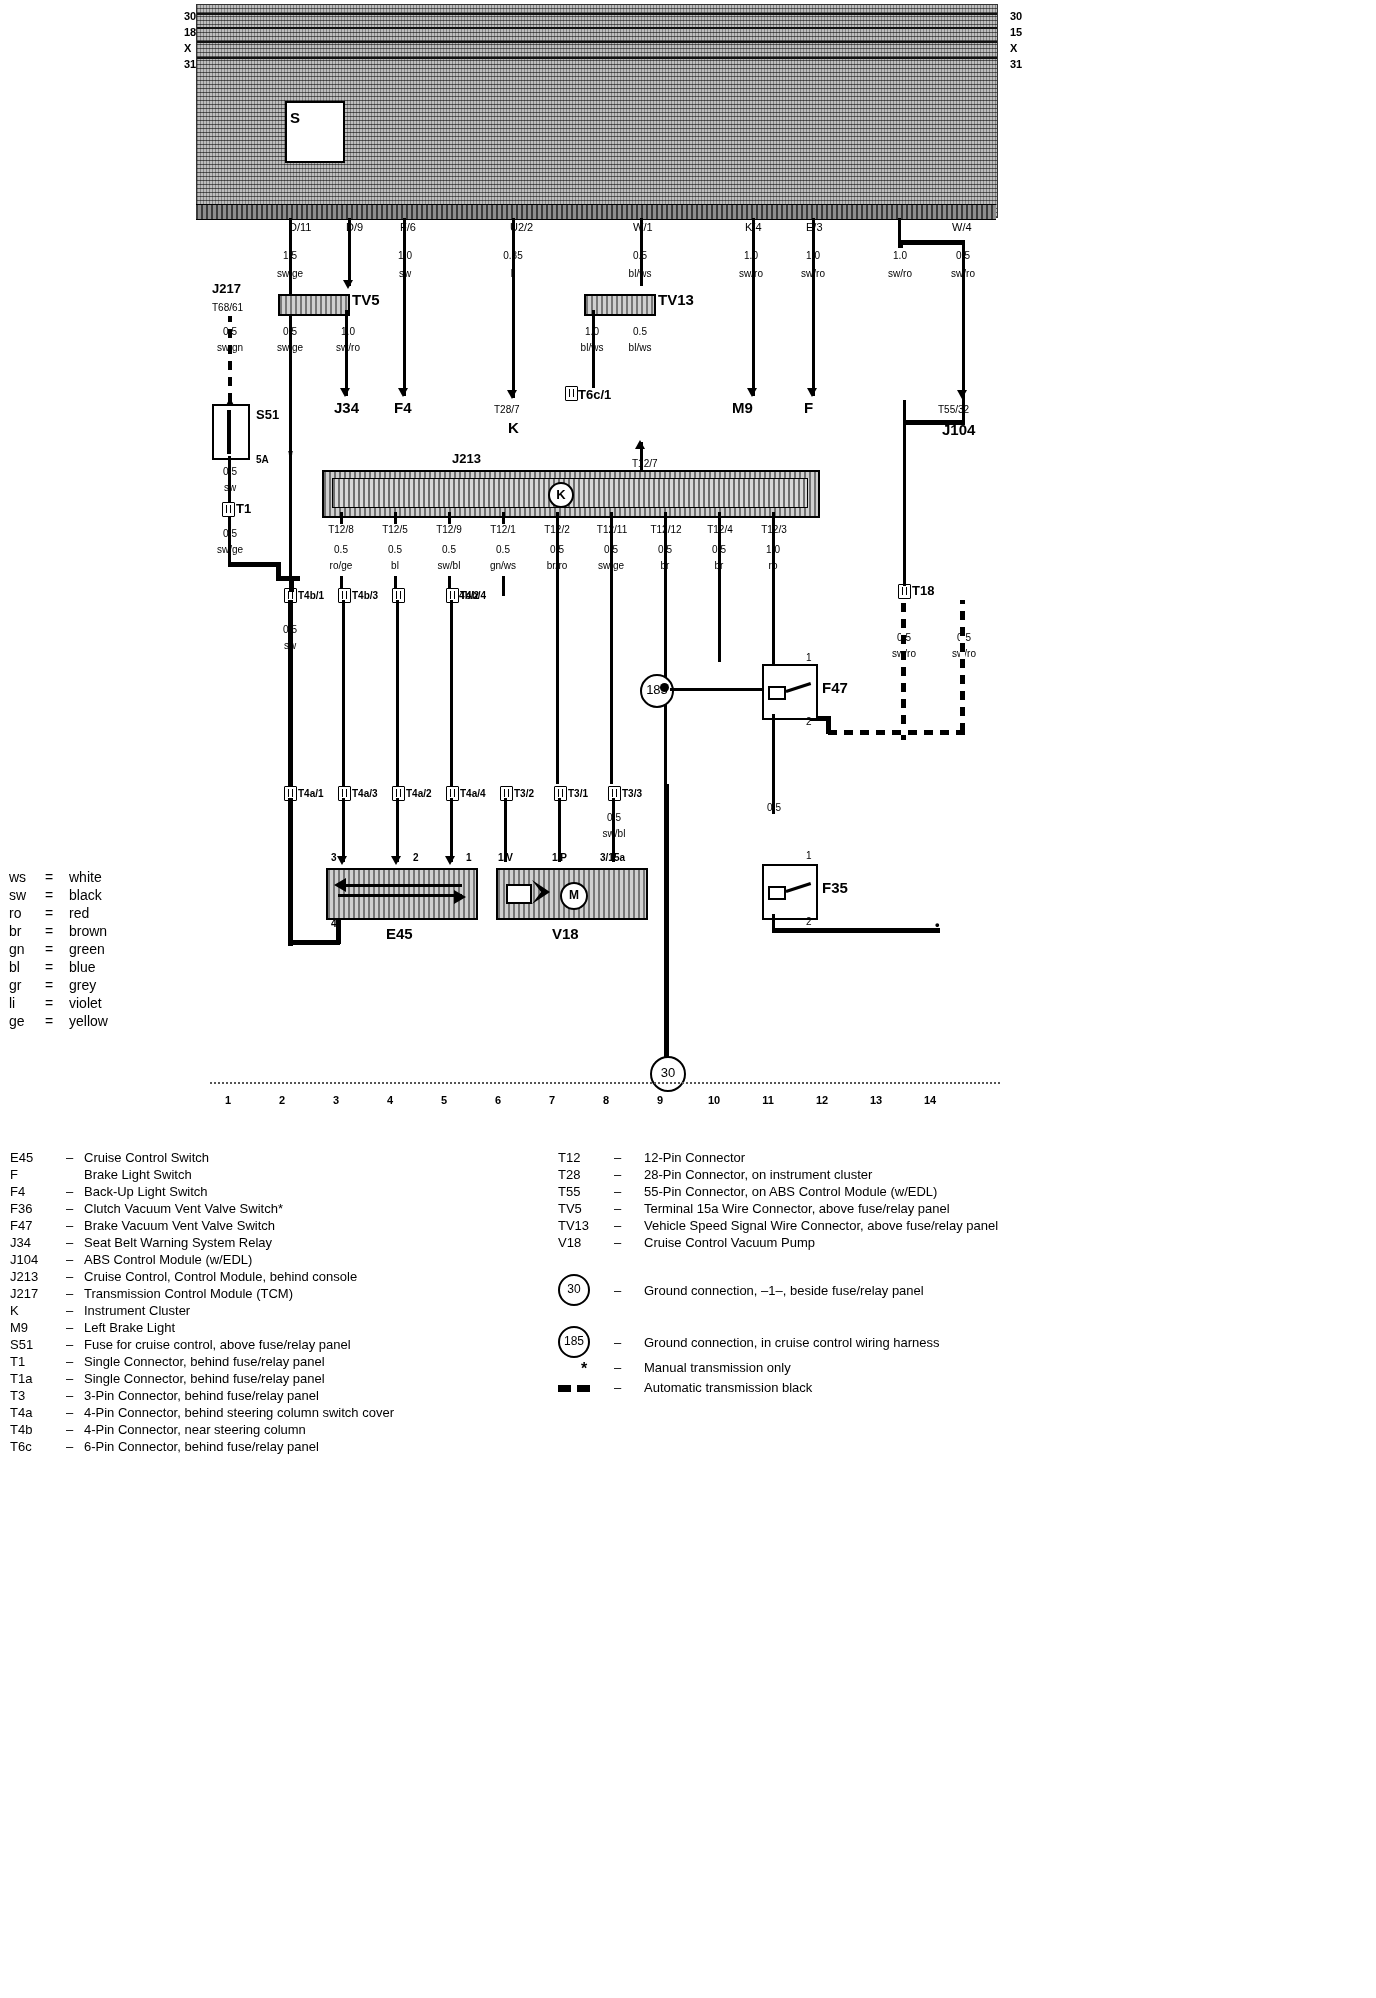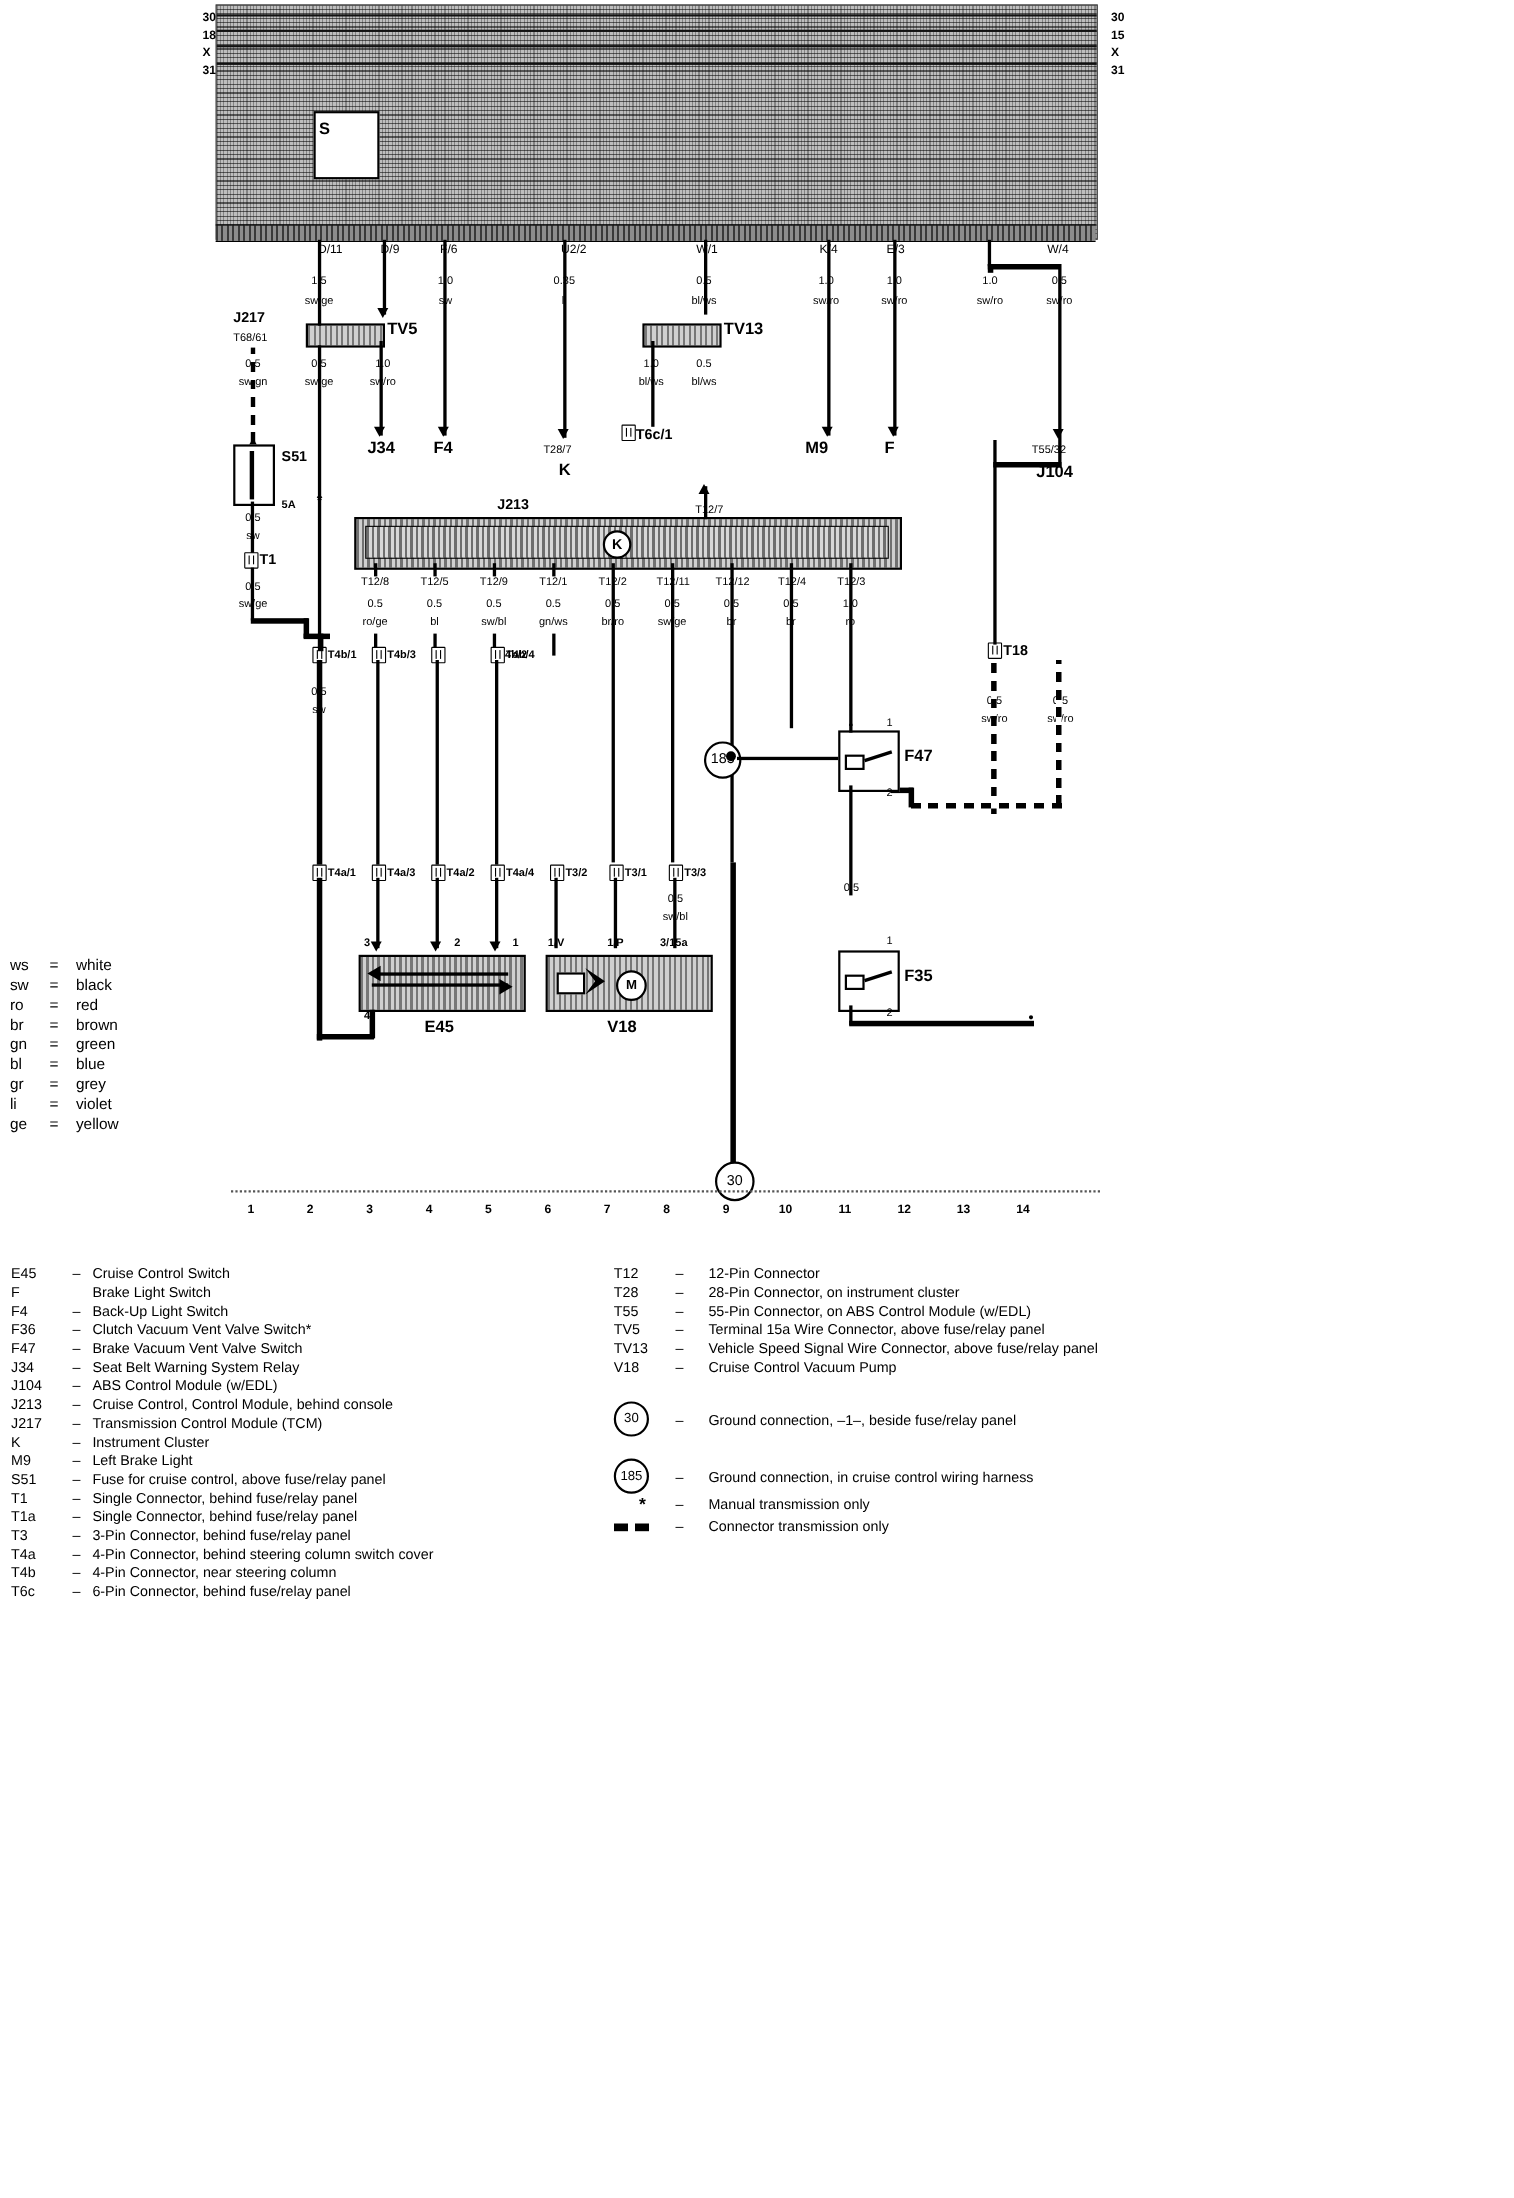--- a/index.html
+++ b/index.html
@@ -574,19 +574,19 @@
     <tr>
       <td style="text-align:center;font-weight:bold;font-size:16px;">*</td>
       <td>–</td>
       <td>Manual transmission only</td>
     </tr>
     <tr>
       <td>
         <span style="display:inline-block;width:34px;height:7px;background:repeating-linear-gradient(90deg,#000 0px,#000 13px,#fff 13px,#fff 19px);"></span>
       </td>
       <td>–</td>
-      <td>Connector transmission only</td>
+      <td>Automatic transmission black</td>
     </tr>
   </tbody>
     </table>
 </div>
 
 <div class="lbl md b" style="left:288px;top:448px;">*</div>
 
 </body></html>

